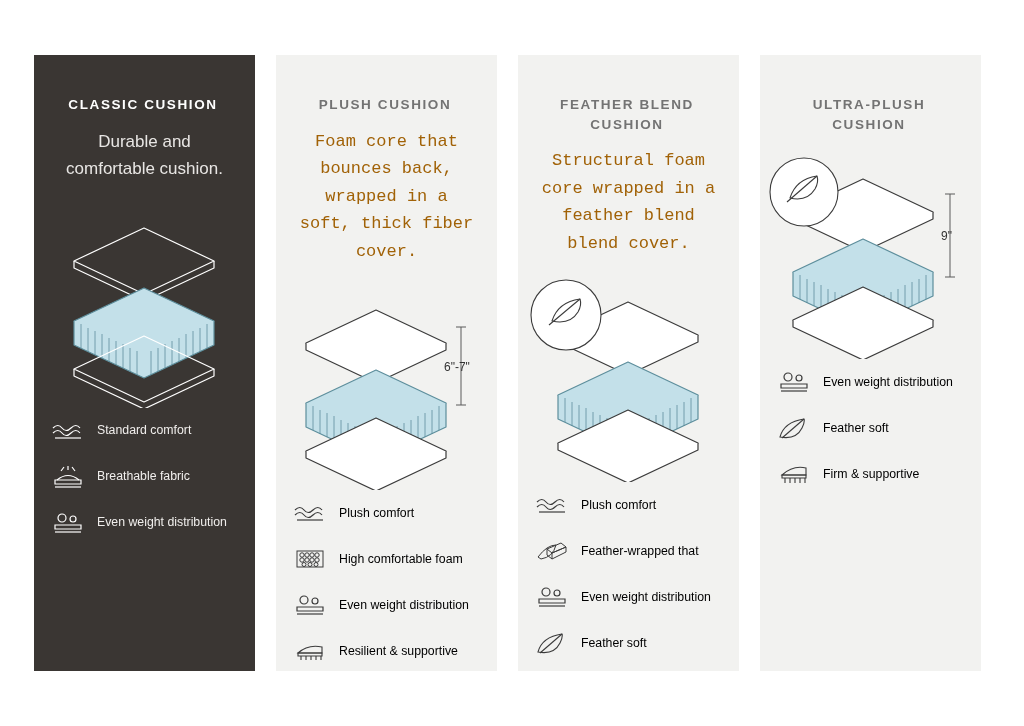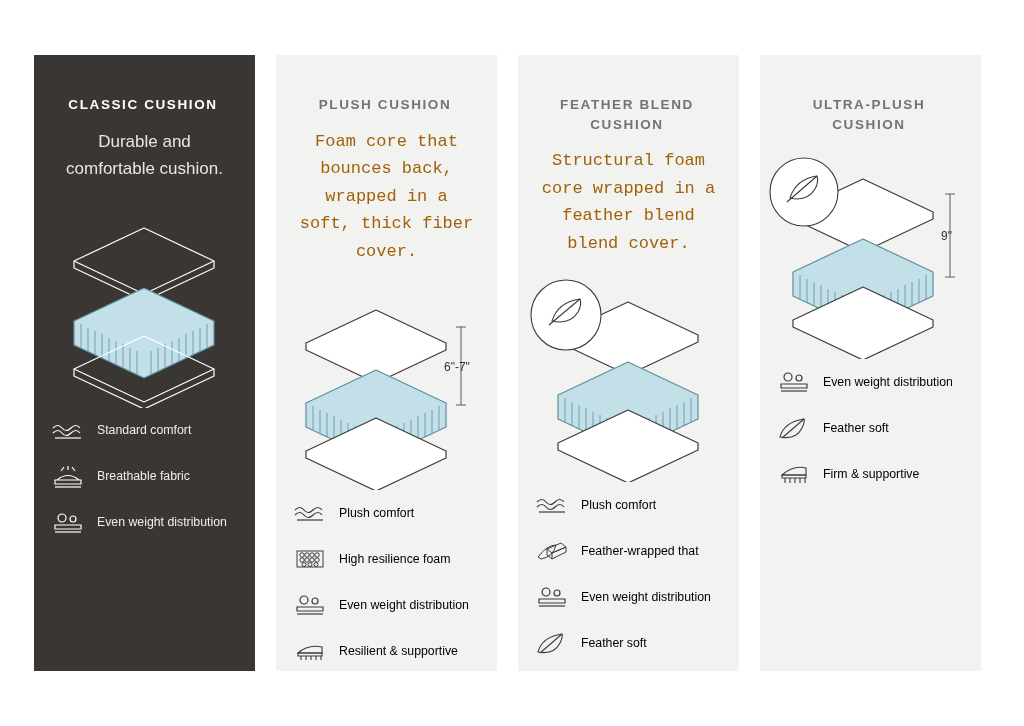--- a/index.html
+++ b/index.html
@@ -260,21 +260,21 @@
               <circle cx="9" cy="13" r="2.2"></circle>
                   <circle cx="14" cy="13" r="2.2"></circle>
                   <circle cx="19" cy="13" r="2.2"></circle>
                   <circle cx="24" cy="13" r="2.2"></circle>
               <circle cx="11" cy="17.5" r="2"></circle>
                   <circle cx="17" cy="17.5" r="2"></circle>
                   <circle cx="23" cy="17.5" r="2"></circle>
             </g>
               </svg>
           </span>
-          <span class="flabel">High resilience foam</span>
+          <span class="flabel">High comfortable foam</span>
         </div>
         <div class="feature">
           <span class="ficon">
             <svg width="34" height="24" viewBox="0 0 34 24">
                 <g fill="none" stroke="#3b3b3b" stroke-width="1.2">
               <circle cx="11" cy="7" r="4"></circle>
                   <circle cx="22" cy="8" r="3"></circle>
               <path d="M4 14 h26 v4 h-26 z"></path>
                   <path d="M4 21 h26"></path>
             </g>

